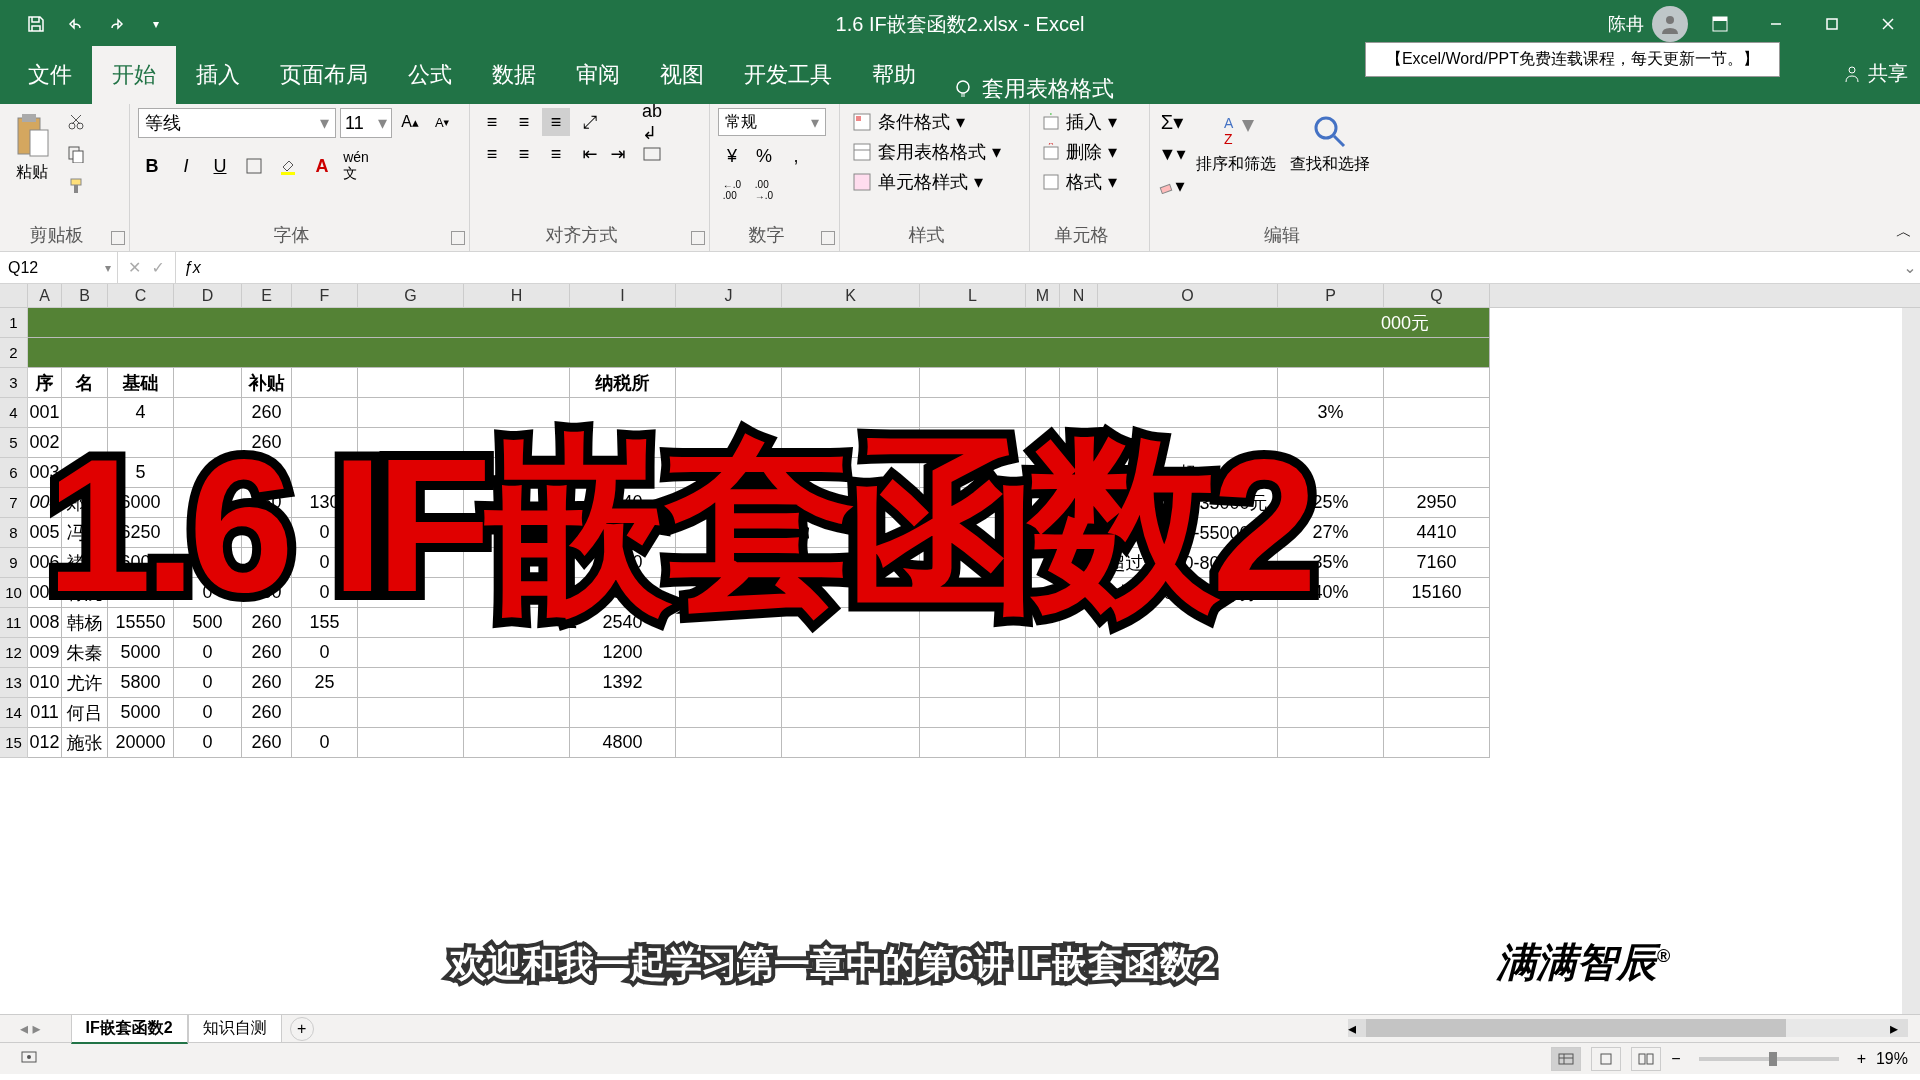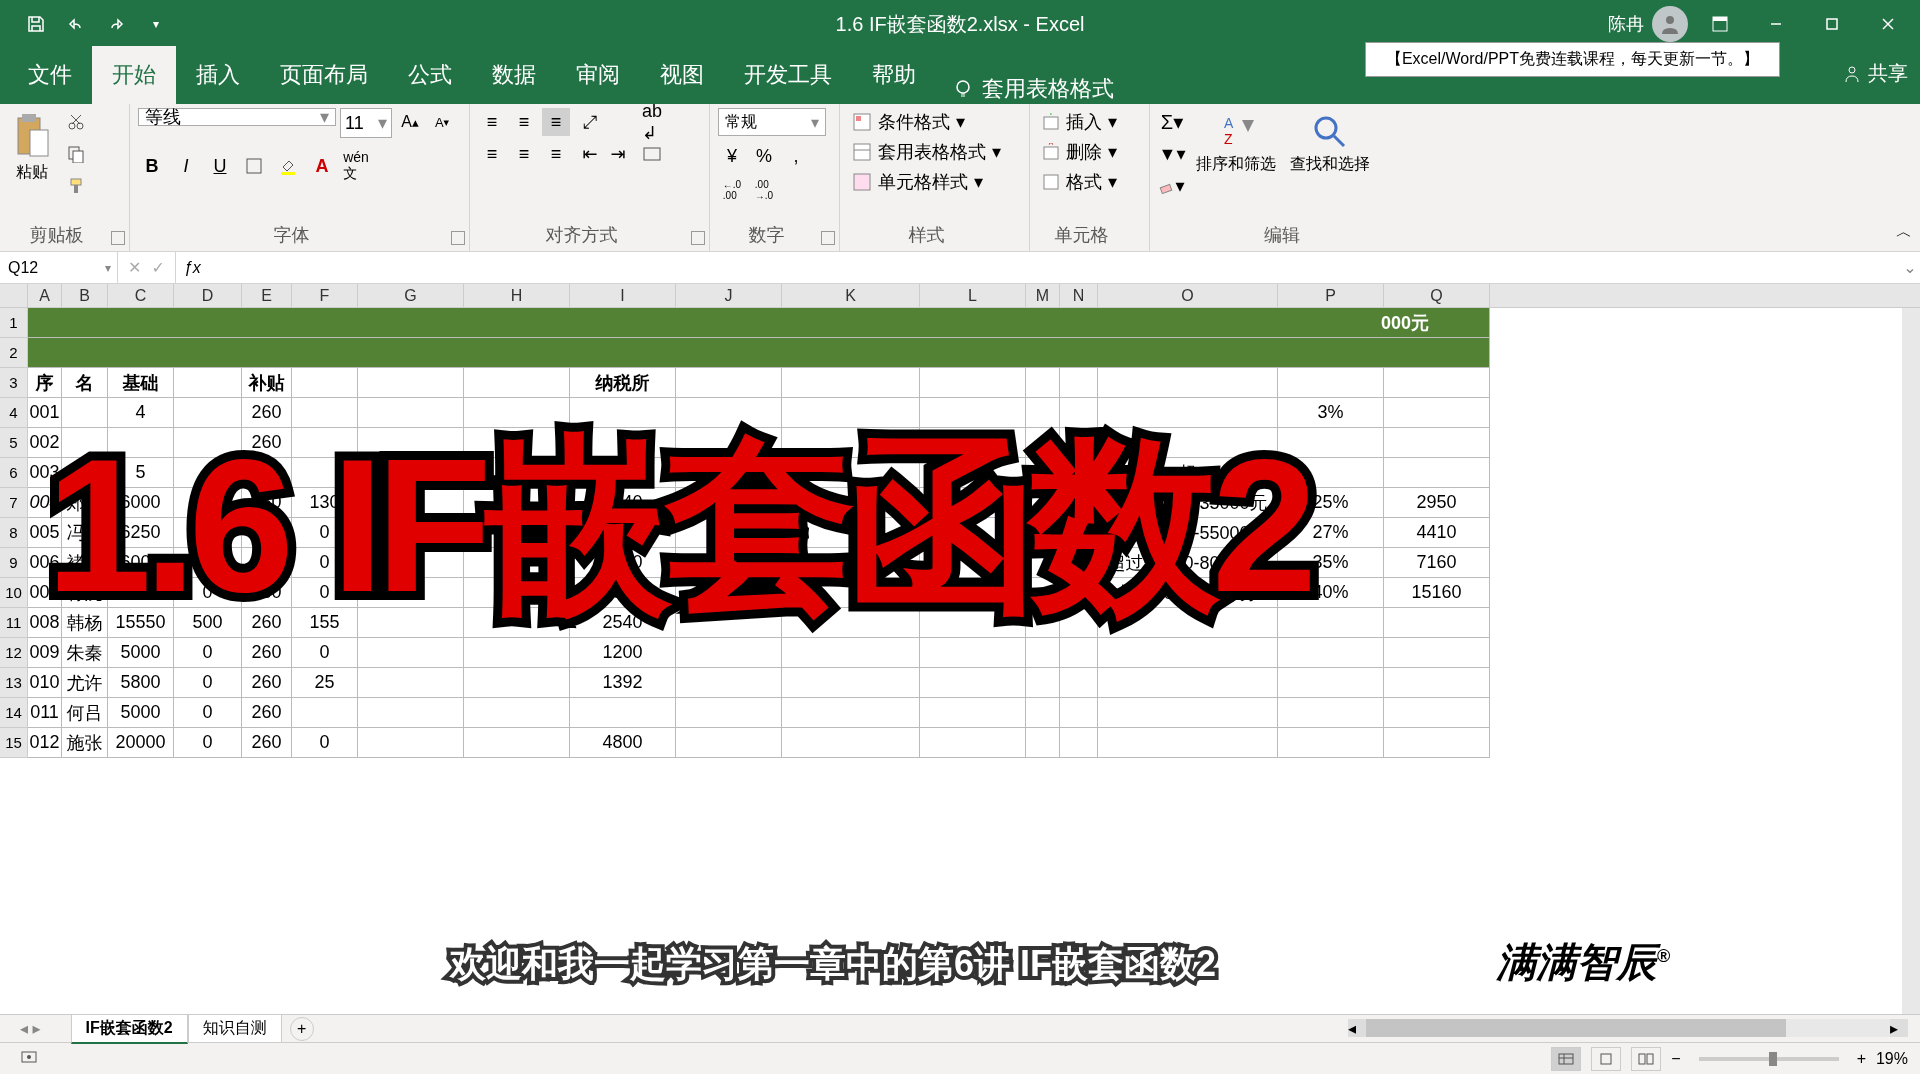--- a/index.html
+++ b/index.html
@@ -28,21 +28,21 @@
 .ribbon { height: 148px; background: #f3f2f1; border-bottom: 1px solid #d4d4d4; display: flex; position: relative; }
 .rgroup { border-right: 1px solid #d4d4d4; padding: 4px 8px 0 8px; display: flex; flex-direction: column; position: relative; }
 .rgroup-label { position: absolute; bottom: 4px; left: 0; right: 16px; text-align: center; font-size: 18px; color: #595959; }
 .rgroup-dlg { position: absolute; bottom: 6px; right: 4px; width: 14px; height: 14px; border: 1px solid #999; }
 .rgroup-body { display: flex; gap: 6px; height: 110px; align-items: flex-start; }
 .big-btn { display: flex; flex-direction: column; align-items: center; justify-content: center; padding: 4px; cursor: pointer; }
 .big-btn-lbl { font-size: 16px; margin-top: 2px; }
 .mini-col { display: flex; flex-direction: column; gap: 4px; }
 .mini-btn { width: 28px; height: 28px; display: flex; align-items: center; justify-content: center; cursor: pointer; }
 .font-sel { display: flex; gap: 4px; }
-.font-name { width: 198px; height: 18px; border: 1px solid #ababab; background: #fff; padding: 0 6px; display: flex; align-items: center; font-size: 18px; }
+.font-name { width: 198px; height: 30px; border: 1px solid #ababab; background: #fff; padding: 0 6px; display: flex; align-items: center; font-size: 18px; }
 .font-size { width: 52px; height: 30px; border: 1px solid #ababab; background: #fff; padding: 0 4px; display: flex; align-items: center; font-size: 18px; }
 .row2 { display: flex; gap: 6px; margin-top: 10px; align-items: center; }
 .fmt-btn { width: 28px; height: 28px; display: flex; align-items: center; justify-content: center; cursor: pointer; font-size: 18px; }
 .align-grid { display: grid; grid-template-columns: repeat(3, 28px); grid-template-rows: repeat(2, 28px); gap: 4px; }
 .num-sel { width: 108px; height: 28px; border: 1px solid #ababab; background: #fff; padding: 0 6px; display: flex; align-items: center; font-size: 16px; }
 .style-item, .cell-item { display: flex; align-items: center; gap: 6px; font-size: 18px; padding: 2px 4px; cursor: pointer; }
 .collapse-ribbon { position: absolute; right: 8px; bottom: 8px; cursor: pointer; }
 
 
 .name-fx { height: 32px; display: flex; border-bottom: 1px solid #d4d4d4; }
@@ -56,21 +56,21 @@
 
 .grid-wrap { position: relative; height: 730px; overflow: hidden; }
 .col-headers { display: flex; height: 24px; background: #e6e6e6; border-bottom: 1px solid #ccc; }
 .corner { width: 28px; border-right: 1px solid #ccc; background: #e6e6e6; }
 .ch { border-right: 1px solid #ccc; text-align: center; font-size: 16px; line-height: 24px; color: #333; }
 .row-headers { position: absolute; left: 0; top: 24px; width: 28px; }
 .rh { height: 30px; border-bottom: 1px solid #ccc; border-right: 1px solid #ccc; background: #e6e6e6; text-align: center; font-size: 15px; line-height: 30px; }
 .cells { position: absolute; left: 28px; top: 24px; }
 .data-row { display: flex; height: 30px; }
 .cell { border-right: 1px solid #bbb; border-bottom: 1px solid #bbb; font-size: 18px; display: flex; align-items: center; justify-content: center; background: #fff; }
-.hdr-green { background: #548235; color: #fff; font-weight: bold; }
+.hdr-green { background: #548235; color: #fff; font-weight: normal; }
 .hdr-row .cell { font-weight: bold; }
 
 
 .big-overlay { position: absolute; left: 46px; top: 400px; font-size: 190px; font-weight: 900; color: #e00000; -webkit-text-stroke: 18px #000; text-stroke: 18px #000; white-space: nowrap; letter-spacing: -8px; z-index: 5; paint-order: stroke fill; }
 .subtitle { position: absolute; left: 450px; top: 940px; font-size: 36px; font-weight: bold; color: #fff; -webkit-text-stroke: 8px #333; paint-order: stroke fill; z-index: 6; }
 .brand { position: absolute; right: 250px; top: 935px; font-size: 40px; font-weight: 900; font-style: italic; z-index: 6; }
 .brand sup { font-size: 18px; }
 
 
 .sheet-tabs { height: 28px; background: #f3f2f1; border-top: 1px solid #ccc; display: flex; align-items: center; padding-left: 20px; position: relative; }

